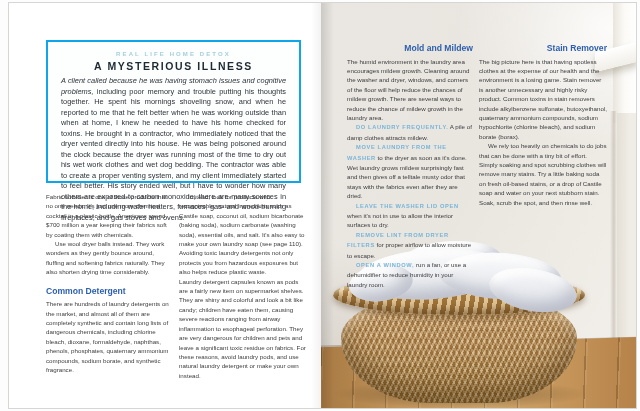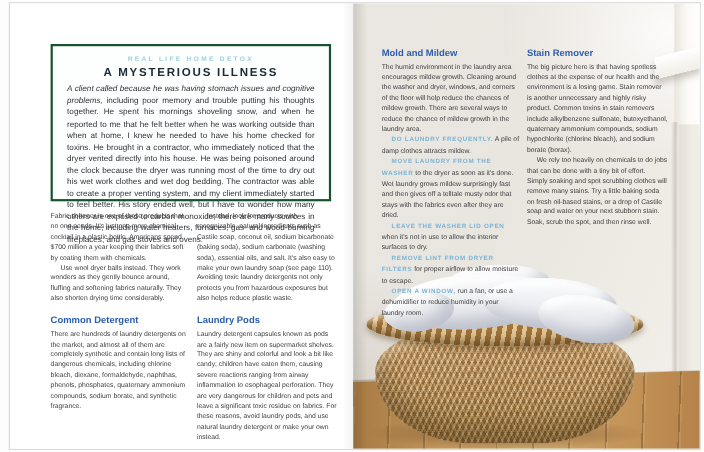--- a/index.html
+++ b/index.html
@@ -10,34 +10,34 @@
   
   .spread { position:absolute; left:8px; top:2px; width:629px; height:407px;
             border:1px solid #d6d6d4; background:#ffffff; overflow:hidden; }
 
   
   .page-left { position:absolute; left:0; top:0; width:312px; height:100%; background:#fff; }
   .gutter-shade-left { position:absolute; right:0; top:0; width:10px; height:100%;
             background:linear-gradient(90deg, rgba(0,0,0,0) 0%, rgba(0,0,0,0.05) 100%); }
 
   .callout { position:absolute; left:37px; top:37px; width:255px; height:143px;
-             border:2px solid #14532d; background:#fdfefe; padding:9px 13px 8px; }
+             border:2px solid #0ea5e9; background:#fdfefe; padding:9px 13px 8px; }
   .kicker { text-align:center; color:#a3d0dc; font-weight:bold; font-size:6px;
             letter-spacing:2.1px; }
   .callout-title { text-align:center; color:#1d2a33; font-weight:bold; font-size:10.5px;
             letter-spacing:1.6px; margin-top:3px; margin-bottom:4px; }
   .callout-body p { font-family:Liberation Sans, sans-serif;
             font-size:7.4px; line-height:10.5px; color:#2e3338; text-align:justify; }
 
   .col { position:absolute; }
   .colA { left:37px;  top:189px; width:127px; }
   .colB { left:170px; top:189px; width:128px; }
 
   .col-heading { color:#2d5fae; font-weight:bold; font-size:8.6px; margin:9px 0 3.5px; }
-  .col-heading:first-child { margin-top:0; }
+  .col-heading:first-child { margin-top:0;text-align:right; }
   .col p { font-size:6.2px; line-height:9.4px; color:#3c3c3e; }
   .col p.indent { text-indent:9px; }
   .run-caps { color:#78b5d8; font-weight:bold; font-size:5.7px; letter-spacing:0.65px; }
   .run-italic { font-style:italic; }
 
   .margin-tab { position:absolute; left:6px; top:328px; width:32px; height:78px; }
   .vert-label { position:absolute; left:8px; top:2px; height:54px;
             writing-mode:vertical-rl; transform:rotate(180deg);
             font-size:5.2px; color:#8f8f8f; letter-spacing:0.4px;
             border-left:1px solid #c4c4c4; padding-left:2px; }
@@ -125,21 +125,20 @@
       </div>
 
       <div class="col colA">
           <p><span>Fabric softener is one of those products that no one needs. It's just one more chemical cocktail in a plastic bottle. Americans spend $700 million a year keeping their fabrics soft by coating them with chemicals.</span></p>
           <p class="indent"><span>Use wool dryer balls instead. They work wonders as they gently bounce around, fluffing and softening fabrics naturally. They also shorten drying time considerably.</span></p>
           <div class="col-heading">Common Detergent</div>
           <p><span>There are hundreds of laundry detergents on the market, and almost all of them are completely synthetic and contain long lists of dangerous chemicals, including chlorine bleach, dioxane, formaldehyde, naphthas, phenols, phosphates, quaternary ammonium compounds, sodium borate, and synthetic fragrance.</span></p>
         </div>
       <div class="col colB">
           <p class="indent"><span>Instead, look for products with recognizable, natural ingredients such as Castile soap, coconut oil, sodium bicarbonate (baking soda), sodium carbonate (washing soda), essential oils, and salt. It's also easy to make your own laundry soap (see page 110). Avoiding toxic laundry detergents not only protects you from hazardous exposures but also helps reduce plastic waste.</span></p>
-          <div class="col-heading">Laundry Pods</div>
           <p><span>Laundry detergent capsules known as pods are a fairly new item on supermarket shelves. They are shiny and colorful and look a bit like candy; children have eaten them, causing severe reactions ranging from airway inflammation to esophageal perforation. They are very dangerous for children and pets and leave a significant toxic residue on fabrics. For these reasons, avoid laundry pods, and use natural laundry detergent or make your own instead.</span></p>
         </div>
 
 
       <div class="gutter-shade-left"></div>
     </div>
 
     <div class="page-right">
       <div class="wall"></div>
       <div class="window-frame"></div>

